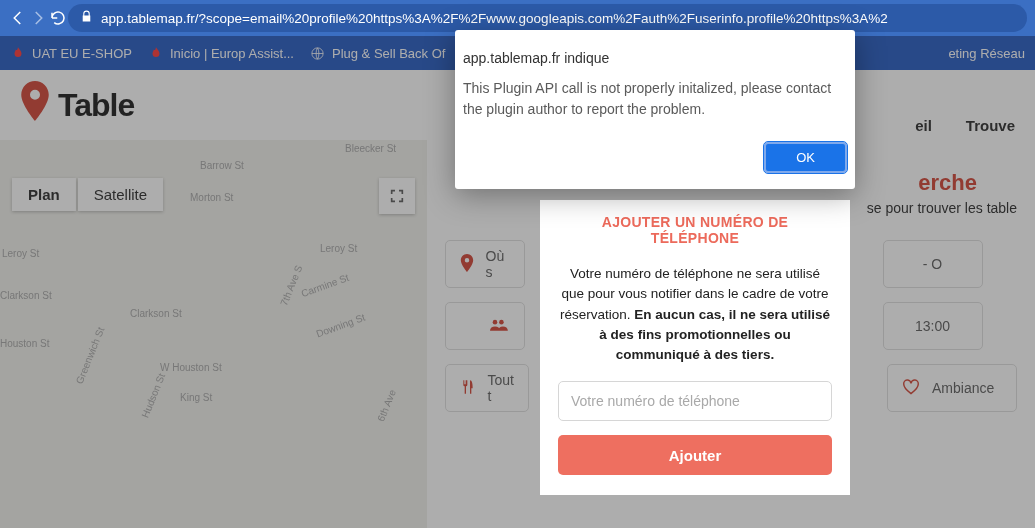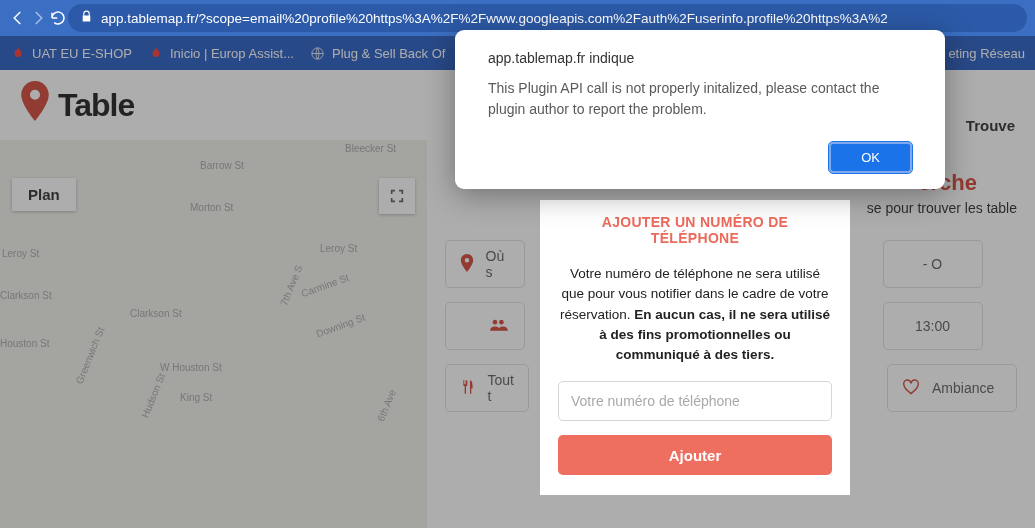--- a/index.html
+++ b/index.html
@@ -55,21 +55,21 @@
   
   .phone-modal { position: absolute; top: 200px; left: 540px; width: 310px; background: #fff; padding: 14px 18px 20px; text-align: center; z-index: 30; }
   .phone-modal h3 { color: #ec6a5b; font-size: 14px; font-weight: 700; letter-spacing: .3px; margin-bottom: 18px; }
   .phone-modal p { font-size: 13.5px; color: #222; line-height: 1.5; }
   .phone-modal p b { font-weight: 700; }
   .phone-modal input { width: 100%; height: 40px; border: 1px solid #d6d6d6; border-radius: 5px; padding: 0 12px; font-size: 14px; margin-top: 16px; color: #555; }
   .phone-modal input::placeholder { color: #a9a9a9; }
   .phone-modal button { width: 100%; height: 40px; margin-top: 14px; background: #ee6f60; border: none; border-radius: 5px; color: #fff; font-weight: 700; font-size: 15px; cursor: pointer; }
 
   
-  .alert { position: absolute; top: 30px; left: 455px; width: 490px; background: #fff; box-shadow: 0 6px 30px rgba(0,0,0,.35); border-radius: 9px; padding: 20px 33px 16px; z-index: 60; font-size: 14px; }
+  .alert { position: absolute; top: 30px; left: 455px; width: 400px; background: #fff; box-shadow: 0 6px 30px rgba(0,0,0,.35); border-radius: 3px; padding: 20px 8px 16px; z-index: 60; font-size: 14px; }
   .alert .title { color: #333; margin-bottom: 12px; }
   .alert .msg { color: #5a5a5a; line-height: 1.5; }
   .alert .btn-row { display: flex; justify-content: flex-end; margin-top: 22px; }
   .alert .ok { background: #1a73e8; color: #fff; border: 2px solid #7fa9ec; outline: 1px solid #1a73e8; border-radius: 4px; padding: 6px 30px; font-size: 13px; font-weight: 500; cursor: pointer; }
 
   
   .overlay { position: absolute; inset: 0; background: rgba(60,60,60,.42); z-index: 40; }
   .above-overlay { z-index: 50; }
   
   .bookmarks-bar, .browser-bar { position: relative; z-index: 45; }
@@ -150,28 +150,29 @@
       <span>eil</span>
       <span>Trouve</span>
     </div>
   </div>
 
   <div class="main-area">
 
     <div class="map-pane">
       <div class="map-ctrl-bar">
         <button class="map-btn">Plan</button>
+        <button class="map-btn">Satellite</button>
       </div>
       <div class="full-btn">
         <svg width="16" height="16" viewBox="0 0 24 24" fill="none" stroke="#555" stroke-width="2.5">
             <path d="M4 9V4h5M20 9V4h-5M4 15v5h5M20 15v5h-5"></path>
           </svg>
       </div>
       <span class="street" style="top:20px;left:200px">Barrow St</span>
-      <span class="street" style="top:62px;left:190px">Morton St</span>
+      <span class="street" style="top:52px;left:190px">Morton St</span>
       <span class="street" style="top:108px;left:2px">Leroy St</span>
       <span class="street" style="top:150px;left:0px">Clarkson St</span>
       <span class="street" style="top:168px;left:130px">Clarkson St</span>
       <span class="street" style="top:198px;left:0px">Houston St</span>
       <span class="street" style="top:222px;left:160px">W Houston St</span>
       <span class="street" style="top:252px;left:180px">King St</span>
       <span class="street r" style="top:250px;left:130px">Hudson St</span>
       <span class="street r" style="top:210px;left:60px">Greenwich St</span>
       <span class="street r" style="top:140px;left:270px">7th Ave S</span>
       <span class="street r" style="top:260px;left:370px">6th Ave</span>

